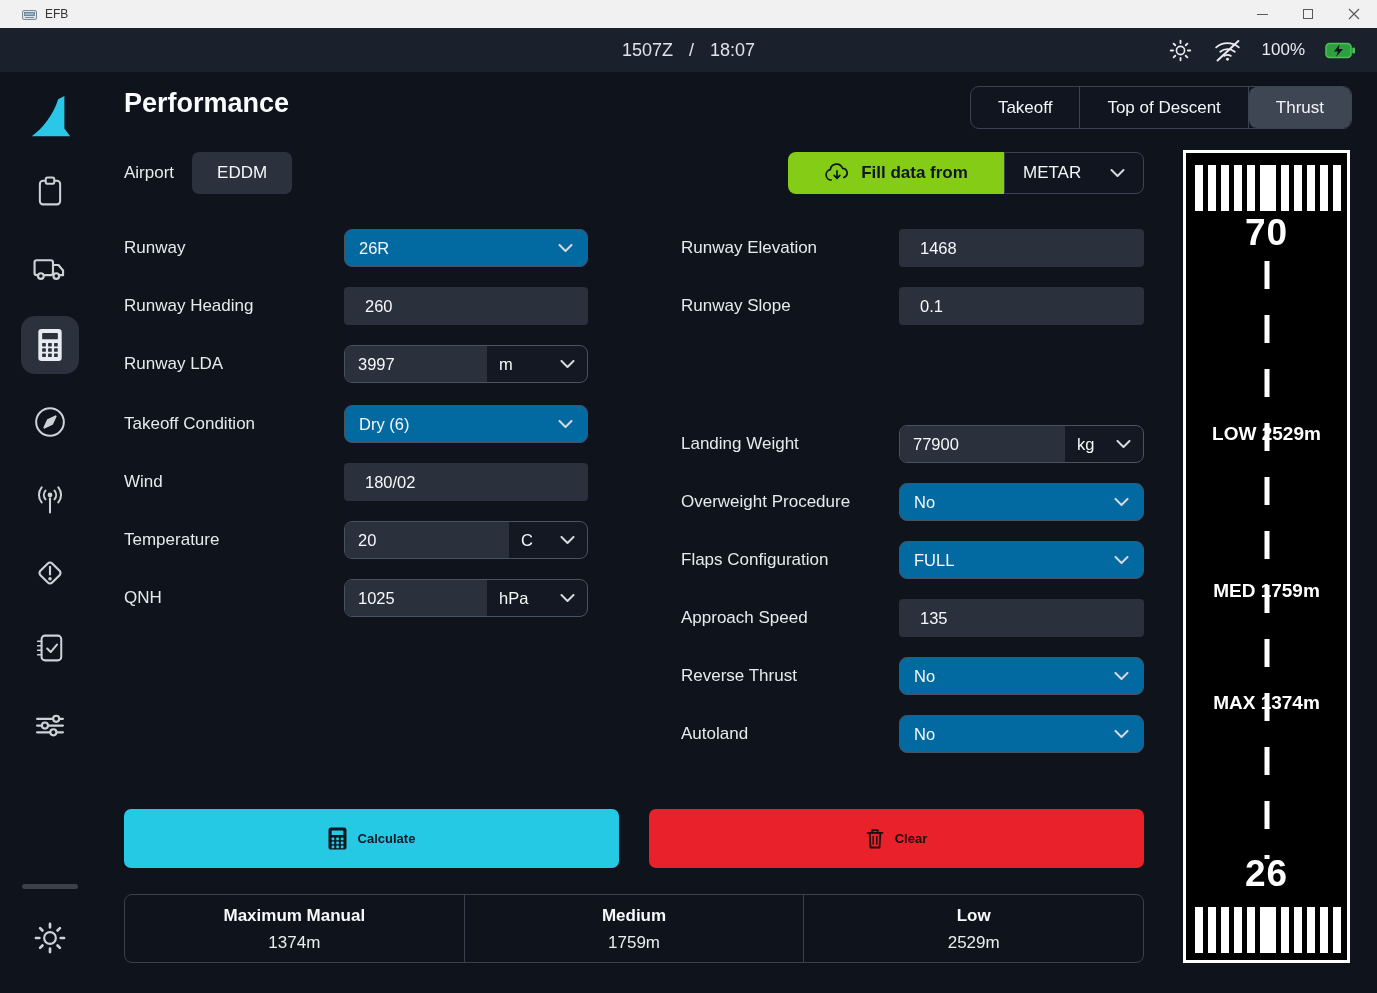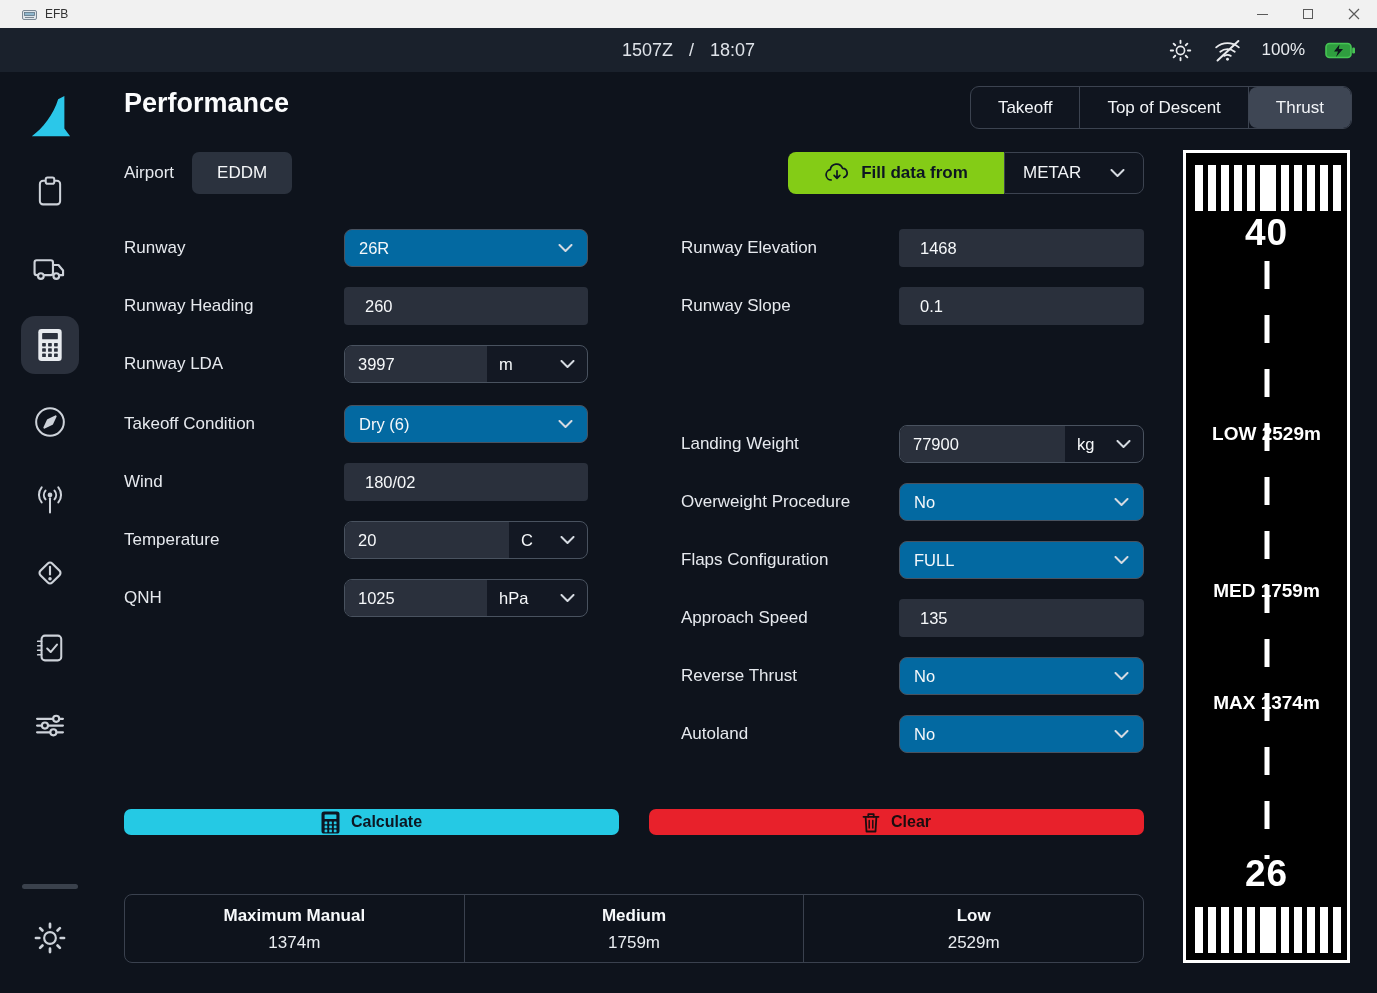--- a/index.html
+++ b/index.html
@@ -71,22 +71,22 @@
   .sel { background:#0369a1; border:1px solid #49525f; border-radius:8px; display:flex;
     align-items:center; justify-content:space-between; padding:0 14px; }
   .inp { background:#2a303c; border-radius:4px; display:flex; align-items:center; padding:0 21px; }
   .combo { border:1px solid #49525f; border-radius:8px; background:#131823; display:flex; overflow:hidden; }
   .combo .cval { background:#2a303c; flex:1; display:flex; align-items:center; padding:0 13px; }
   .combo .cunit { display:flex; align-items:center; justify-content:space-between; padding:0 12px; }
   .unit-w100 { width:100px; } .unit-w78 { width:78px; }
 
   
   .actions { position:absolute; left:24px; top:737px; width:1020px; display:flex; gap:30px; }
-  .act-btn { flex:1; height:26px; border-radius:7px; display:flex; align-items:center;
-    justify-content:center; gap:11px; font-size:16px; font-weight:700; border:none; cursor:pointer; }
+  .act-btn { flex:1; height:59px; border-radius:7px; display:flex; align-items:center;
+    justify-content:center; gap:11px; font-size:13px; font-weight:700; border:none; cursor:pointer; }
   .btn-calc { background:#25c9e4; color:#0d1622; }
   .btn-clear { background:#e8212b; color:#1c0d0f; }
 
   
   .results { position:absolute; left:24px; top:822px; width:1020px; height:69px; display:flex;
     border:1px solid #3a414e; border-radius:8px; }
   .rcell { flex:1; border-right:1px solid #3a414e; text-align:center; padding-top:11px; }
   .rcell:last-child { border-right:none; }
   .rcell .rlbl { font-size:17px; font-weight:700; color:#f7f9fb; margin-bottom:7px; }
   .rcell .rval { font-size:17px; color:#e9ecf0; }
@@ -505,21 +505,21 @@
           </div>
           <div class="sgroup">
             <div class="stripe"></div>
               <div class="stripe"></div>
               <div class="stripe"></div>
               <div class="stripe"></div>
               <div class="stripe"></div>
               <div class="stripe"></div>
           </div>
         </div>
-        <div class="rw-num num-far">40</div>
+        <div class="rw-num num-far">70</div>
         <div class="dashline"></div>
         <div class="rw-marker m-low">LOW 2529m</div>
         <div class="rw-marker m-med">MED 1759m</div>
         <div class="rw-marker m-max">MAX 1374m</div>
         <div class="rw-num num-near">26</div>
         <div class="stripes stripes-bot">
           <div class="sgroup">
             <div class="stripe"></div>
               <div class="stripe"></div>
               <div class="stripe"></div>

